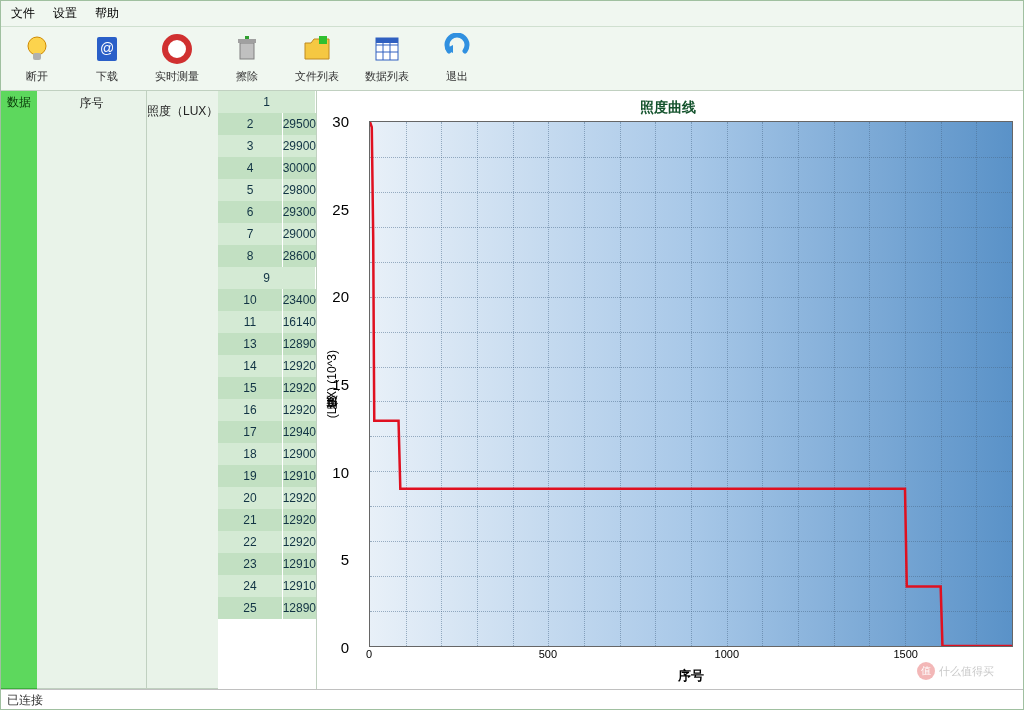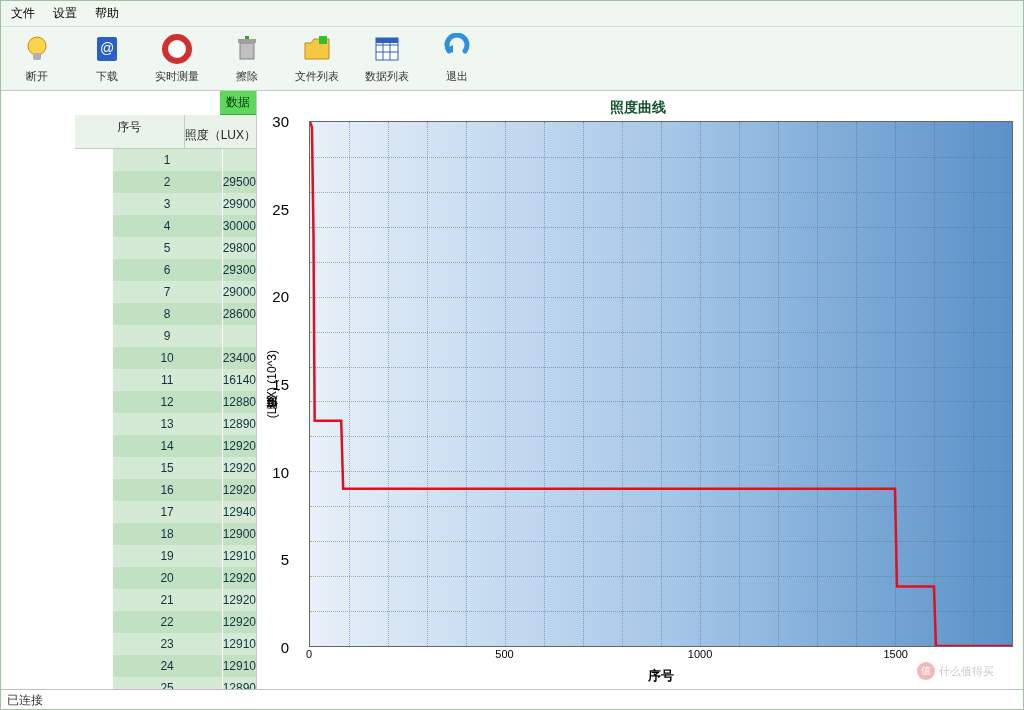--- a/index.html
+++ b/index.html
@@ -5,21 +5,21 @@
   * { box-sizing: border-box; margin: 0; padding: 0; }
   html, body { width: 1024px; height: 710px; font-family: "Microsoft YaHei", "SimSun", Arial, sans-serif; font-size: 12px; overflow: hidden; background: #fff; }
   .window { width: 1024px; height: 710px; display: flex; flex-direction: column; background: linear-gradient(#e6f2e6, #f0f7f0); border: 1px solid #a0c0a0; }
   .menubar { display: flex; gap: 18px; padding: 4px 10px; background: #f0f7f0; border-bottom: 1px solid #d0e0d0; }
   .menubar span { cursor: default; }
   .toolbar { display: flex; gap: 14px; padding: 4px 8px 6px 8px; background: #f0f7f0; border-bottom: 1px solid #c0d0c0; }
   .tool { display: flex; flex-direction: column; align-items: center; width: 56px; cursor: pointer; }
   .tool .icon { width: 36px; height: 36px; display: flex; align-items: center; justify-content: center; }
   .tool .lbl { margin-top: 2px; font-size: 11px; color: #333; }
   .body { flex: 1; display: flex; min-height: 0; }
-  .left { width: 256px; display: flex; flex-direction: column; border-right: 1px solid #c0d0c0; background: #fff; align-items: flex-end; }
+  .left { width: 316px; display: flex; flex-direction: row; border-right: 1px solid #c0d0c0; background: #fff; }
   .left-title { background: #5dd85d; color: #083808; padding: 3px 6px; font-size: 12px; border-bottom: 1px solid #3cb03c; }
   .table-hdr { display: flex; background: #e9f3e9; border-bottom: 1px solid #c0d0c0; }
   .th1, .th2 { padding: 4px 0; text-align: center; font-size: 12px; color: #222; }
   .th1 { width: 110px; border-right: 1px solid #c0d0c0; }
   .th2 { flex: 1; margin-top: 8px; }
   .table-body { flex: 1; overflow: hidden; }
   .row { display: flex; height: 22px; line-height: 22px; color: #134; }
   .row:nth-child(odd) { background: #d4ead4; }
   .row:nth-child(even) { background: #c2e0c2; }
   .cell1 { width: 110px; text-align: center; border-right: 1px solid #fff; }
@@ -168,24 +168,20 @@
           <div class="row">
             <div class="cell1">9</div>
           </div>
           <div class="row">
             <div class="cell1">10</div>
             <div class="cell2">23400</div>
           </div>
           <div class="row">
             <div class="cell1">11</div>
             <div class="cell2">16140</div>
-          </div>
-          <div class="row">
-            <div class="cell1">12</div>
-            <div class="cell2">12880</div>
           </div>
           <div class="row">
             <div class="cell1">13</div>
             <div class="cell2">12890</div>
           </div>
           <div class="row">
             <div class="cell1">14</div>
             <div class="cell2">12920</div>
           </div>
           <div class="row">

